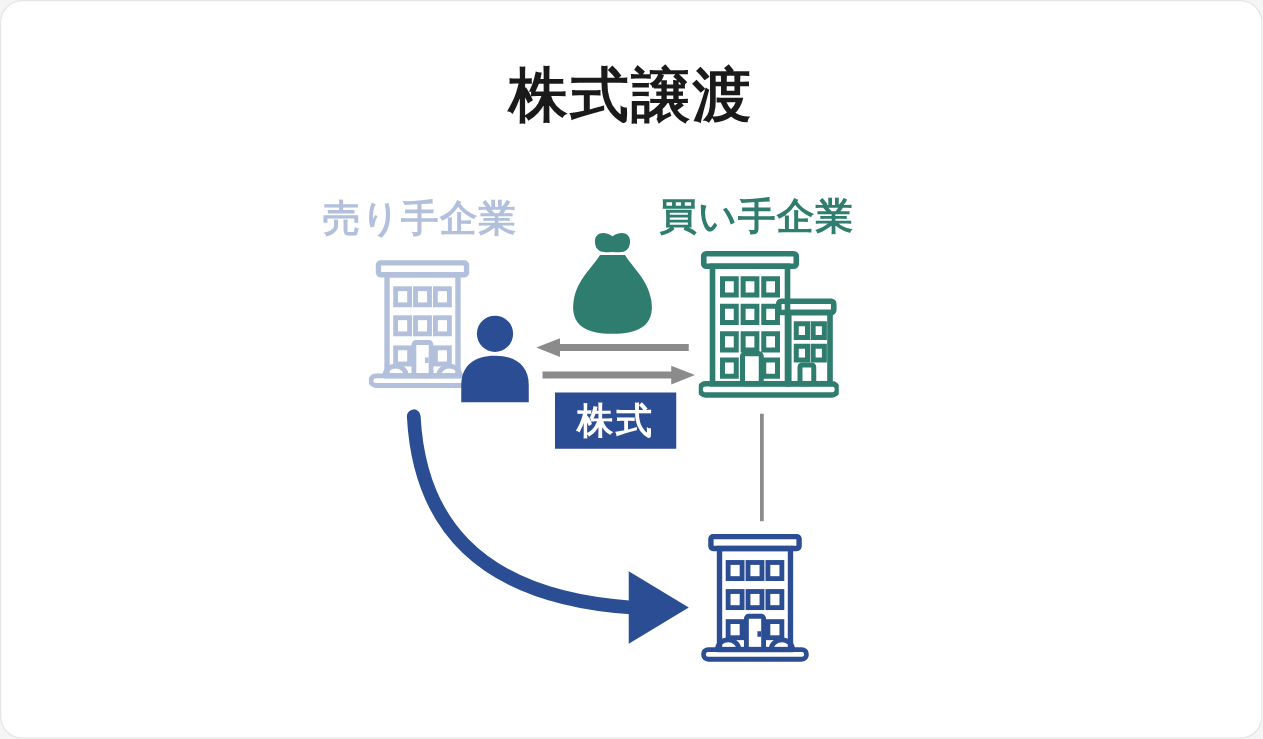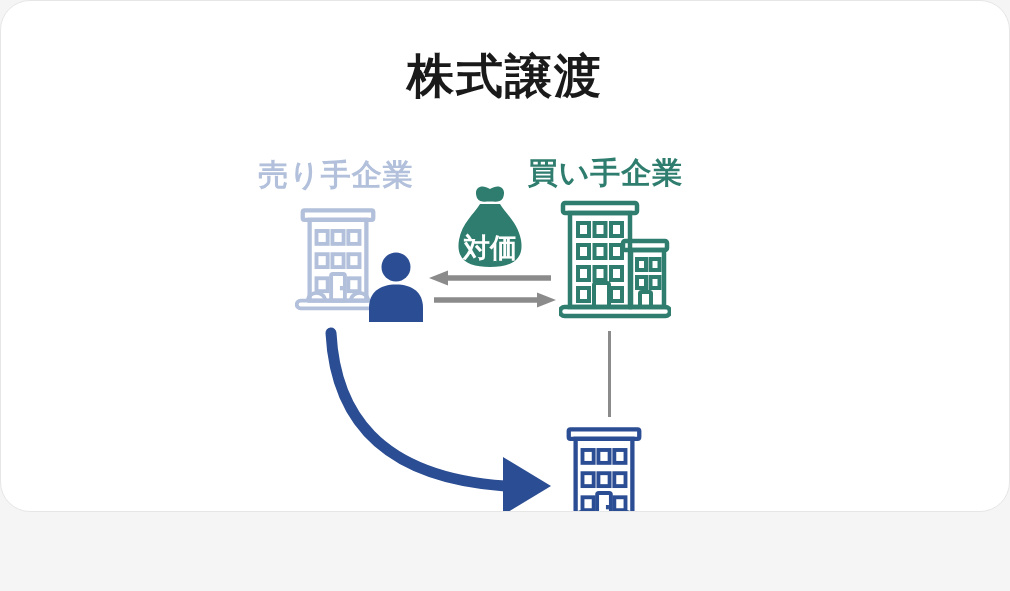--- a/index.html
+++ b/index.html
@@ -1,23 +1,23 @@
 <!DOCTYPE html>
 <html style="--ink: #1a1a1a; --seller: #b2c0db; --teal: #2e7d6e; --blue: #2b4d93; --gray: #8b8b8b; --bg: #ffffff; --badge_text: #ffffff;"><head>
 <meta charset="utf-8">
 <style>
   html, body { margin: 0; padding: 0; background: #f5f5f5; }
   .frame {
     position: relative;
     width: 1010px;
-    height: 512px;
+    height: 591px;
     box-sizing: border-box;
     background: var(--bg, #ffffff);
     border: 1px solid #e6e6e6;
-    border-radius: 30px;
+    border-radius: 18px;
     overflow: hidden;
     font-family: "Liberation Sans", "DejaVu Sans", sans-serif;
   }
   .abs { position: absolute; }
   .title {
     left: 0; right: 0; top: 44px;
     margin: 0;
     text-align: center;
     font-size: 47px;
     font-weight: bold;
@@ -97,32 +97,34 @@
 
   <svg class="abs person-icon" viewBox="0 0 58 70" fill="currentColor" stroke="none">
     <circle cx="29" cy="15" r="14.5"></circle>
     <path d="M2 70 V56 C2 40 13 32.5 29 32.5 C45 32.5 56 40 56 56 V70 Z"></path>
   </svg>
 
   <svg class="abs money-bag" viewBox="0 0 78 84" fill="currentColor" stroke="none">
     <path d="M26 13 C22 3 30 -2 39 4 C48 -2 56 3 52 13 C49 18 44 16.5 39 16.5 C34 16.5 29 18 26 13 Z"></path>
     <path d="M29 19 C23 29 11 38 8 55 C4.5 76 19 82 39 82 C59 82 73.5 76 70 55 C67 38 55 29 49 19 Z"></path>
   </svg>
-  <div class="abs bag-label">対価</div>
 
   <svg class="abs arrow-left" viewBox="0 0 125 16">
     <line x1="122" y1="8" x2="14" y2="8" stroke="currentColor" stroke-width="5.5"></line>
     <polygon points="19,0.5 0,8 19,15.5" fill="currentColor"></polygon>
   </svg>
 
   <svg class="abs arrow-right" viewBox="0 0 125 16">
     <line x1="3" y1="8" x2="111" y2="8" stroke="currentColor" stroke-width="5.5"></line>
     <polygon points="106,0.5 125,8 106,15.5" fill="currentColor"></polygon>
   </svg>
 
+  <div class="abs shares-box">
+    <span>株式</span>
+  </div>
 
   <svg class="abs buyer-building" viewBox="0 0 112 119" fill="none" stroke="currentColor">
     <rect x="4" y="3" width="74" height="10" rx="2" stroke-width="4.5"></rect>
     <rect x="11" y="13" width="60" height="94" stroke-width="4.5"></rect>
     <rect x="19" y="23" width="11" height="13" stroke-width="4"></rect>
     <rect x="35.5" y="23" width="11" height="13" stroke-width="4"></rect>
     <rect x="52" y="23" width="11" height="13" stroke-width="4"></rect>
     <rect x="19" y="45" width="11" height="13" stroke-width="4"></rect>
     <rect x="35.5" y="45" width="11" height="13" stroke-width="4"></rect>
     <rect x="52" y="45" width="11" height="13" stroke-width="4"></rect>

